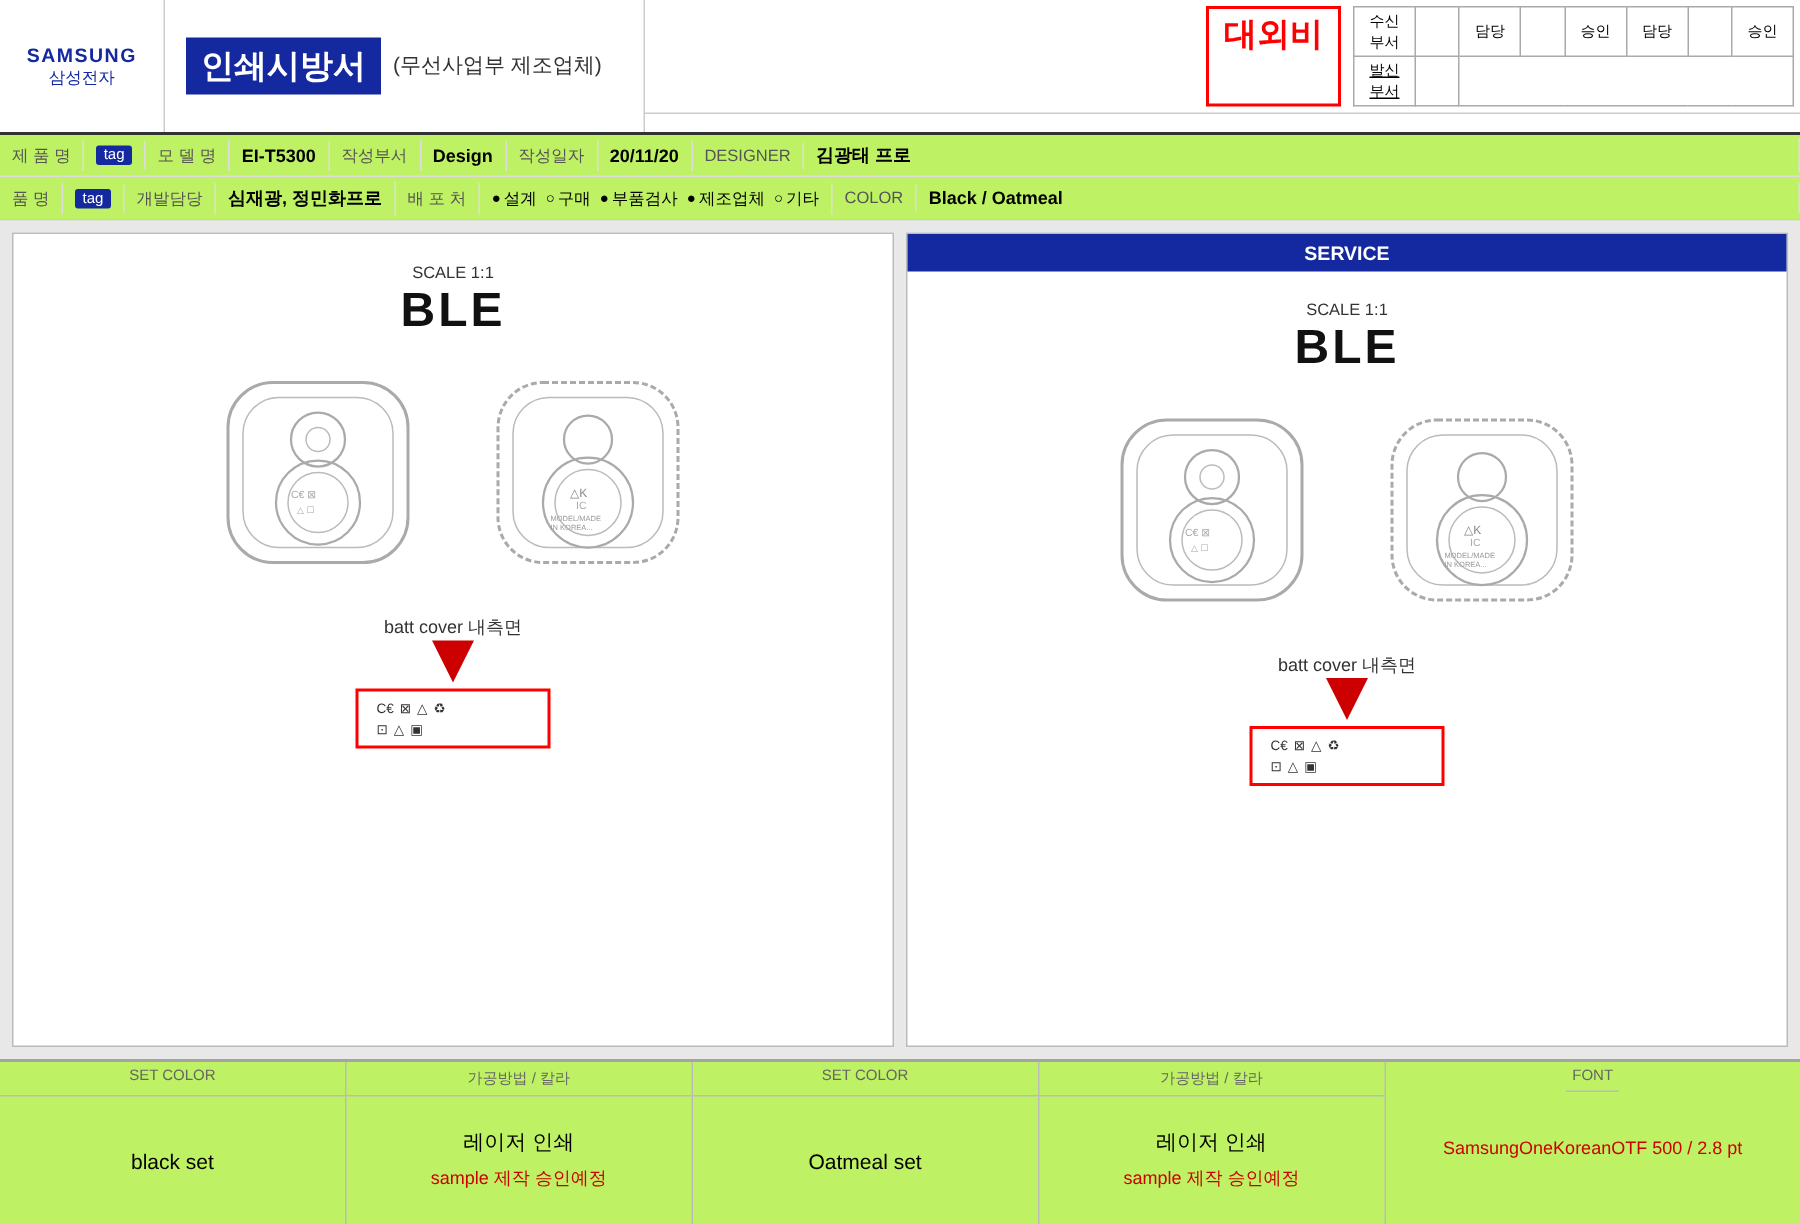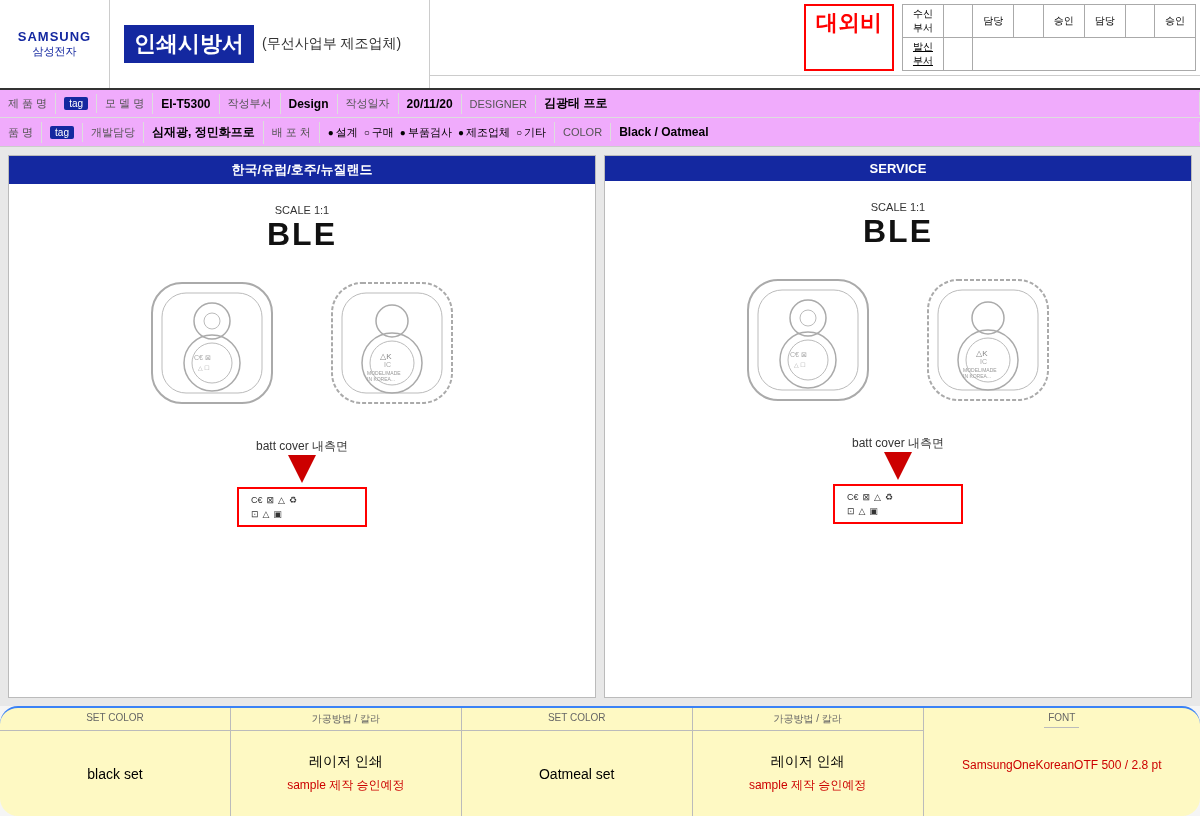--- a/index.html
+++ b/index.html
@@ -79,21 +79,21 @@
       border: 2px solid red;
       color: red;
       font-size: 22px;
       font-weight: bold;
       padding: 2px 10px;
       margin: 4px;
     }
 
     
     .info-rows {
-      background: #f0abfc;
+      background: #bef264;
       border-bottom: 1px solid #ccc;
     }
     .info-row {
       display: flex;
       align-items: center;
       border-bottom: 1px solid #ddd;
       font-size: 12px;
       min-height: 28px;
     }
     .info-row:last-child { border-bottom: none; }
@@ -199,24 +199,23 @@
       align-items: center;
       gap: 4px;
       font-size: 9px;
       color: #333;
       flex-wrap: wrap;
     }
 
     
     .bottom-table {
       display: flex;
-      background: #fef9c3;
-      border-top: 2px solid #3b82f6;
+      background: #bef264;
+      border-top: 2px solid #a3a3a3;
       min-height: 110px;
-      border-radius: 18px;
     }
     .bottom-section {
       flex: 1;
       border-right: 1px solid #bbb;
       display: flex;
       flex-direction: column;
     }
     .bottom-section:last-child { border-right: none; align-items: center; }
     .bottom-header {
       display: flex;
@@ -365,21 +364,20 @@
       </div>
       <div class="info-cell" style="flex:1;">
         <span class="value">Black / Oatmeal</span>
       </div>
     </div>
   </div>
 
   <div class="main-content">
 
     <div class="section-box">
-      <div class="section-header">한국/유럽/호주/뉴질랜드</div>
       <div class="section-body">
         <div class="scale-label">SCALE 1:1</div>
         <div class="ble-label">BLE</div>
         <div class="device-images">
 
           <svg class="device-svg" viewBox="0 0 160 160">
             <rect x="20" y="20" width="120" height="120" rx="30" fill="none" stroke="#aaa" stroke-width="2"></rect>
             <rect x="30" y="30" width="100" height="100" rx="24" fill="none" stroke="#bbb" stroke-width="1"></rect>
             <circle cx="80" cy="58" r="18" fill="none" stroke="#aaa" stroke-width="1.5"></circle>
             <circle cx="80" cy="58" r="8" fill="none" stroke="#bbb" stroke-width="1"></circle>

